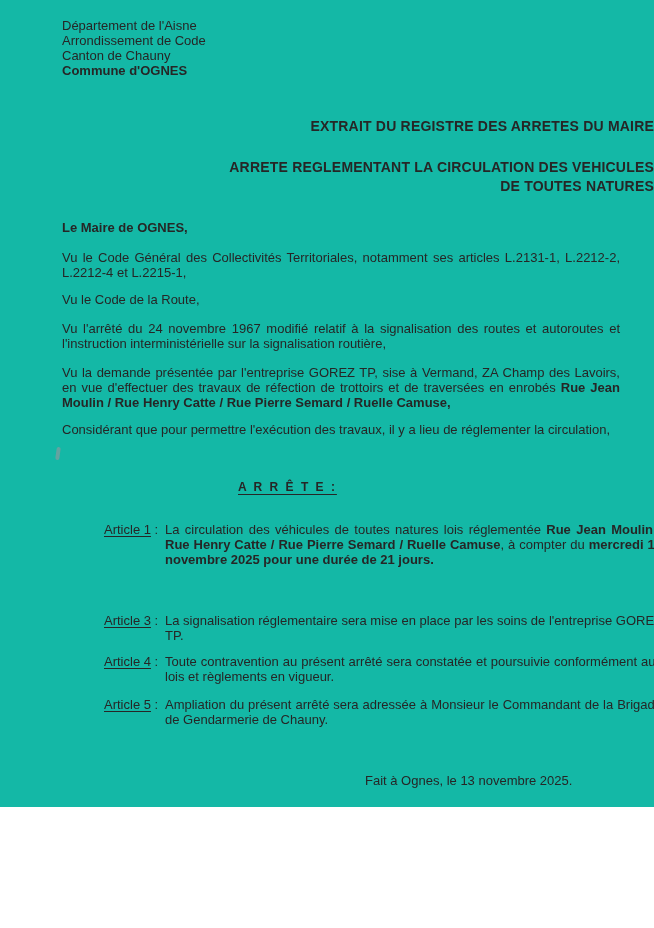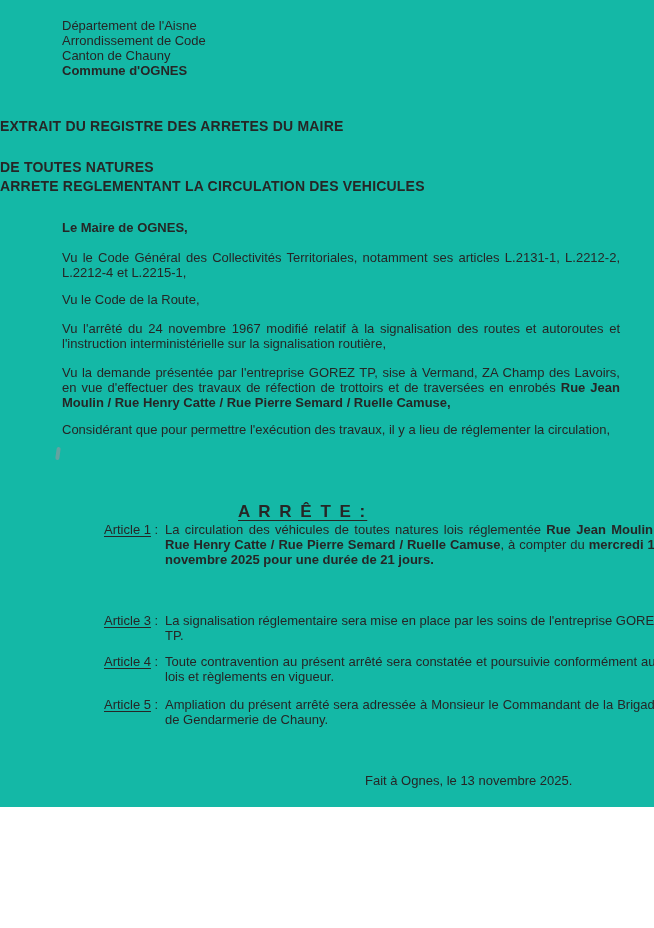--- a/index.html
+++ b/index.html
@@ -10,34 +10,34 @@
     background: #14b8a6;
     overflow: hidden;
     font-family: "Liberation Sans", sans-serif;
     color: #262626;
     font-size: 13px;
     line-height: 15px;
   }
   .abs { position: absolute; }
   .b { font-weight: bold; }
   .u { text-decoration: underline; text-underline-offset: 2px; }
-  .center { left: 0; width: 654px; text-align: left; }
+  .center { left: 0; width: 654px; text-align: right; }
   .col { left: 62px; width: 558px; }
   .just { text-align: justify; }
 
   .header-block { top: 18px; left: 62px; line-height: 15px; }
 
   .registry-heading {
     top: 119px; font-weight: bold; font-size: 14px; letter-spacing: .2px;
   }
   .doc-title {
     top: 158px; font-weight: bold; font-size: 14px; line-height: 19px; letter-spacing: .2px;
   }
   .decree-heading {
-    top: 504px; left: 238px; font-weight: bold; font-size: 17px;
+    top: 480px; left: 238px; font-weight: bold; font-size: 12px;
     letter-spacing: 2px; text-decoration: underline; text-underline-offset: 3px;
   }
   .article { left: 62px; width: 558px; display: flex; margin-left: 42px; }
   .article-label { width: 61px; flex: none; }
   .article-body { flex: 1; text-align: justify; }
 
   .closing { left: 365px; }
 
   .sig-svg { left: 283px; top: 826px; width: 262px; height: 80px; }
   .stamp-svg { left: 286px; top: 845px; width: 100px; height: 84px; }
@@ -58,22 +58,22 @@
   <div class="abs header-block">
     <div>Département de l'Aisne</div>
     <div>Arrondissement de Code</div>
     <div>Canton de Chauny</div>
     <div class="b">Commune d'OGNES</div>
   </div>
 
   <div class="abs center registry-heading">EXTRAIT DU REGISTRE DES ARRETES DU MAIRE</div>
 
   <div class="abs center doc-title">
+    <div>ARRETE REGLEMENTANT LA CIRCULATION DES VEHICULES</div>
     <div>DE TOUTES NATURES</div>
-    <div>ARRETE REGLEMENTANT LA CIRCULATION DES VEHICULES</div>
   </div>
 
   <div class="abs col b" style="top:220px">Le Maire de OGNES,</div>
 
   <div class="abs col just" style="top:250px">Vu le Code Général des Collectivités Territoriales, notamment ses articles L.2131-1, L.2212-2, L.2212-4 et L.2215-1,</div>
   <div class="abs col just" style="top:292px">Vu le Code de la Route,</div>
   <div class="abs col just" style="top:321px">Vu l'arrêté du 24 novembre 1967 modifié relatif à la signalisation des routes et autoroutes et l'instruction interministérielle sur la signalisation routière,</div>
   <div class="abs col just" style="top:365px"><span>Vu la demande présentée par l'entreprise GOREZ TP, sise à Vermand, ZA Champ des Lavoirs, en vue d'effectuer des travaux de réfection de trottoirs et de traversées en enrobés </span><span class="b">Rue Jean Moulin / Rue Henry Catte / Rue Pierre Semard / Ruelle Camuse,</span></div>
   <div class="abs col just" style="top:422px">Considérant que pour permettre l'exécution des travaux, il y a lieu de réglementer la circulation,</div>
 

